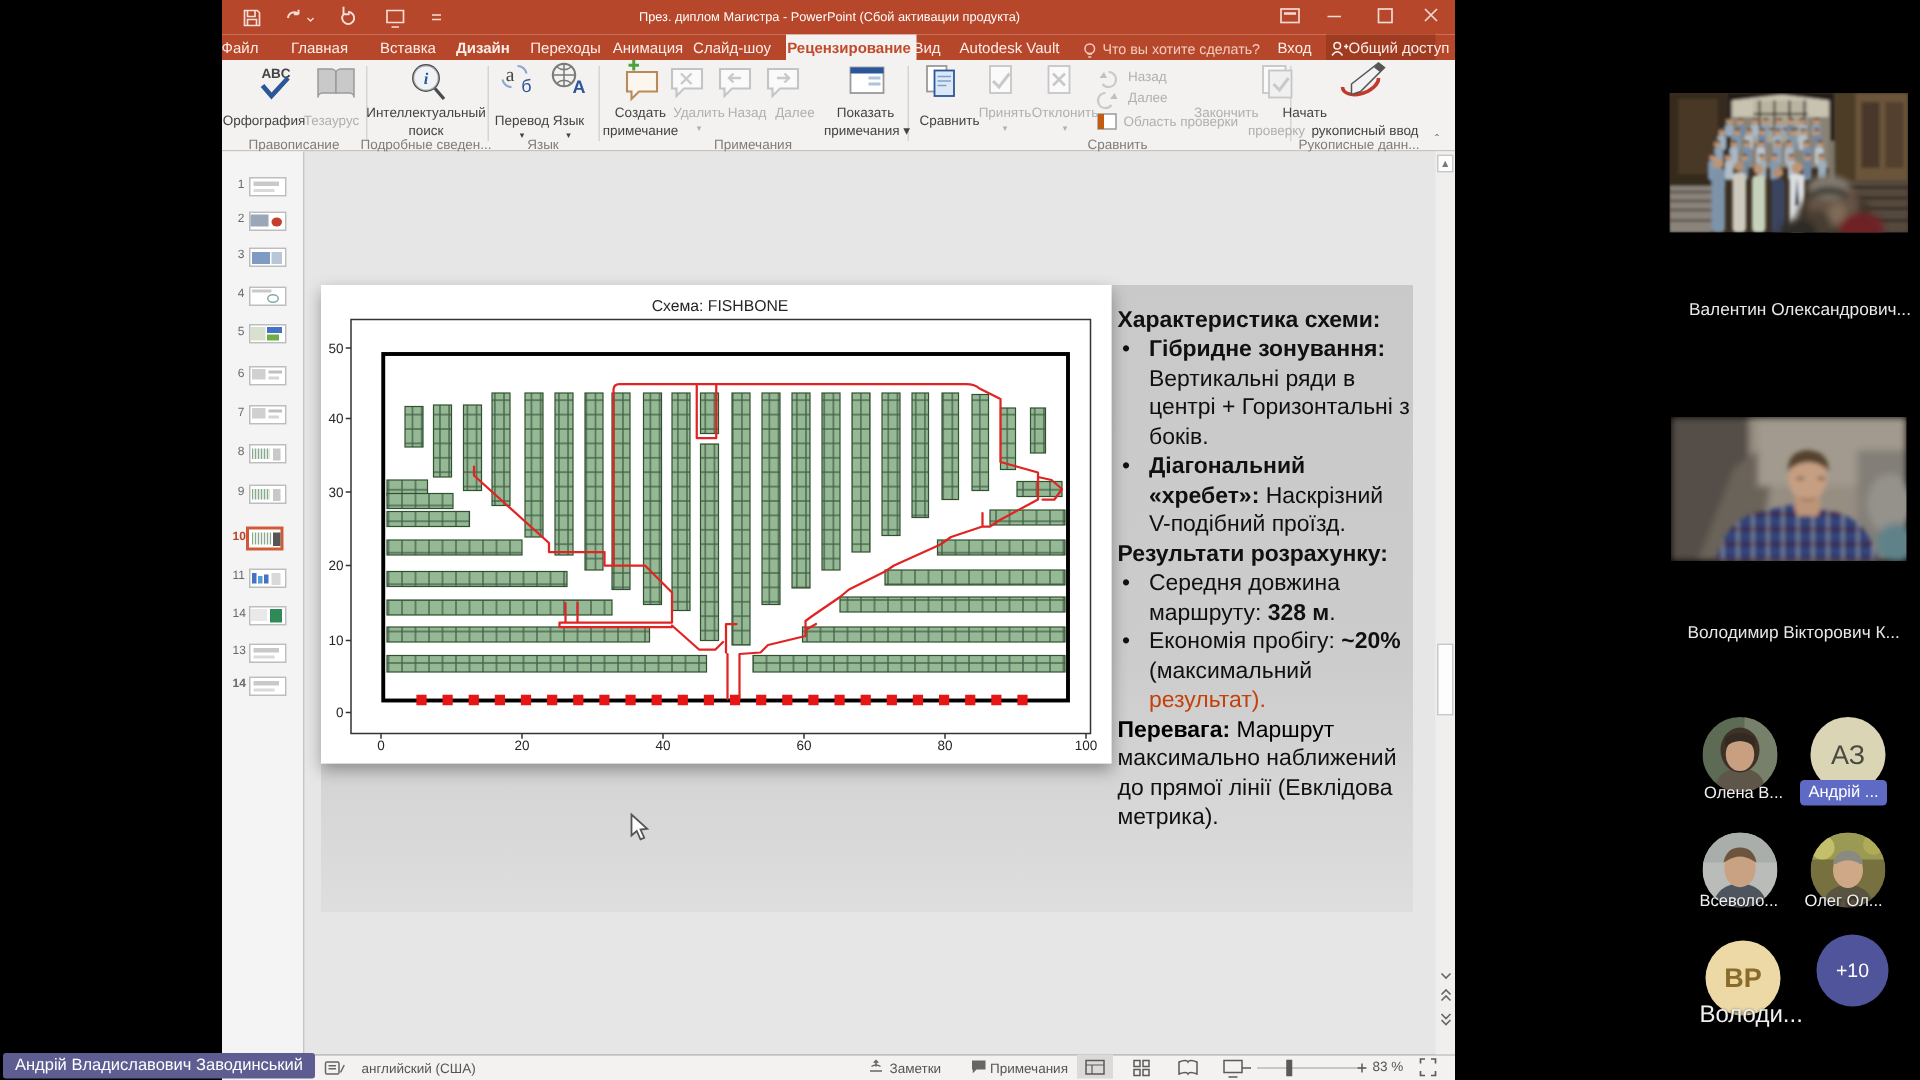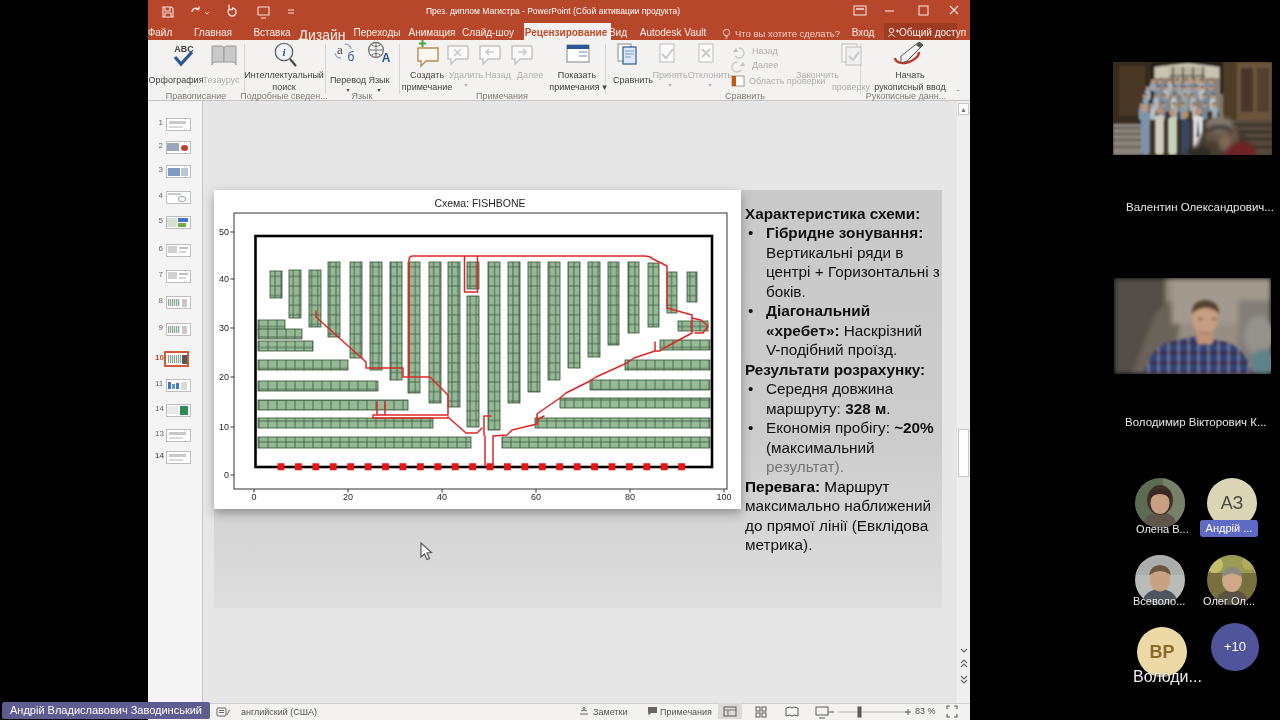--- a/index.html
+++ b/index.html
@@ -20,21 +20,21 @@
         <path d="M8,9 h8" stroke-width="1.6"></path>
         <path d="M37,11 h9"></path>
         <rect x="71" y="6" width="9" height="9"></rect>
         <path d="M102,6 l8,8 m0,-8 l-8,8"></path>
       </g>
     </svg>
     <div class="abs" style="left:376px;top:23px;width:87px;height:17px;background:#f3f2f1"></div>
     <div class="abs" style="left:-48px;top:27px;width:120px;text-align:center;font-size:10px;font-weight:400;color:#fceee9;white-space:nowrap">Файл</div>
     <div class="abs" style="left:5px;top:27px;width:120px;text-align:center;font-size:10px;font-weight:400;color:#fceee9;white-space:nowrap">Главная</div>
     <div class="abs" style="left:64px;top:27px;width:120px;text-align:center;font-size:10px;font-weight:400;color:#fceee9;white-space:nowrap">Вставка</div>
-    <div class="abs" style="left:114px;top:27px;width:120px;text-align:center;font-size:14px;font-weight:400;color:#fceee9;white-space:nowrap">Дизайн</div>
+    <div class="abs" style="left:114px;top:27px;width:120px;text-align:center;font-size:10px;font-weight:700;color:#fceee9;white-space:nowrap">Дизайн</div>
     <div class="abs" style="left:169px;top:27px;width:120px;text-align:center;font-size:10px;font-weight:400;color:#fceee9;white-space:nowrap">Переходы</div>
     <div class="abs" style="left:224px;top:27px;width:120px;text-align:center;font-size:10px;font-weight:400;color:#fceee9;white-space:nowrap">Анимация</div>
     <div class="abs" style="left:280px;top:27px;width:120px;text-align:center;font-size:10px;font-weight:400;color:#fceee9;white-space:nowrap">Слайд-шоу</div>
     <div class="abs" style="left:358px;top:27px;width:120px;text-align:center;font-size:10px;font-weight:700;color:#c24a2b;white-space:nowrap">Рецензирование</div>
     <div class="abs" style="left:410px;top:27px;width:120px;text-align:center;font-size:10px;font-weight:400;color:#fceee9;white-space:nowrap">Вид</div>
     <div class="abs" style="left:465px;top:27px;width:120px;text-align:center;font-size:10px;font-weight:400;color:#fceee9;white-space:nowrap">Autodesk Vault</div>
     <svg class="abs" width="12" height="12" style="left:573px;top:28px">
       <g fill="none" stroke="#f3cdc0" stroke-width="1">
         <circle cx="5.5" cy="4.5" r="3.2"></circle>
         <path d="M4,8 h3 M4.5,10 h2"></path>
@@ -122,21 +122,21 @@
     <div class="abs" style="left:327px;top:70px;width:110px;font-size:9px;color:#444;text-align:center;white-space:nowrap;color:#b0b0b0">Далее</div>
     <div class="abs" style="left:374px;top:70px;width:110px;font-size:9px;color:#444;text-align:center;white-space:nowrap;color:#444">Показать</div>
     <div class="abs" style="left:375px;top:82px;width:110px;font-size:9px;color:#444;text-align:center;white-space:nowrap;color:#444">примечания ▾</div>
     <div class="abs" style="left:430px;top:75px;width:110px;font-size:9px;color:#444;text-align:center;white-space:nowrap;color:#444">Сравнить</div>
     <div class="abs" style="left:467px;top:70px;width:110px;font-size:9px;color:#444;text-align:center;white-space:nowrap;color:#b0b0b0">Принять</div>
     <div class="abs" style="left:467px;top:81px;width:110px;text-align:center;font-size:6px;color:#b0b0b0">▾</div>
     <div class="abs" style="left:507px;top:70px;width:110px;font-size:9px;color:#444;text-align:center;white-space:nowrap;color:#b0b0b0">Отклонить</div>
     <div class="abs" style="left:507px;top:81px;width:110px;text-align:center;font-size:6px;color:#b0b0b0">▾</div>
     <div class="abs" style="left:648px;top:70px;width:110px;font-size:9px;color:#444;text-align:left;white-space:nowrap;color:#b0b0b0">Закончить</div>
     <div class="abs" style="left:648px;top:82px;width:110px;font-size:9px;color:#444;text-align:center;white-space:nowrap;color:#b0b0b0">проверку</div>
-    <div class="abs" style="left:707px;top:70px;width:110px;font-size:9px;color:#444;text-align:center;white-space:nowrap;color:#444">Начать</div>
+    <div class="abs" style="left:707px;top:70px;width:110px;font-size:9px;color:#444;white-space:nowrap;color:#444">Начать</div>
     <div class="abs" style="left:707px;top:82px;width:110px;font-size:9px;color:#444;text-align:center;white-space:nowrap;color:#444">рукописный ввод</div>
     <div class="abs" style="left:604px;top:46px;font-size:9px;color:#444;text-align:center;white-space:nowrap;color:#b0b0b0">Назад</div>
     <div class="abs" style="left:604px;top:60px;font-size:9px;color:#444;text-align:center;white-space:nowrap;color:#b0b0b0">Далее</div>
     <div class="abs" style="left:601px;top:76px;font-size:9px;color:#444;text-align:center;white-space:nowrap;color:#b0b0b0">Область проверки</div>
     <div class="abs" style="left:-22px;top:91px;width:140px;font-size:9px;color:#807c78;text-align:center;white-space:nowrap">Правописание</div>
     <div class="abs" style="left:66px;top:91px;width:140px;font-size:9px;color:#807c78;text-align:center;white-space:nowrap">Подробные сведен...</div>
     <div class="abs" style="left:144px;top:91px;width:140px;font-size:9px;color:#807c78;text-align:center;white-space:nowrap">Язык</div>
     <div class="abs" style="left:284px;top:91px;width:140px;font-size:9px;color:#807c78;text-align:center;white-space:nowrap">Примечания</div>
     <div class="abs" style="left:527px;top:91px;width:140px;font-size:9px;color:#807c78;text-align:center;white-space:nowrap">Сравнить</div>
     <div class="abs" style="left:688px;top:91px;width:140px;font-size:9px;color:#807c78;text-align:center;white-space:nowrap">Рукописные данн...</div>
@@ -324,21 +324,21 @@
     <div class="abs" style="left:600px;top:301.0px;font-size:15.3px;line-height:19.5px;color:#101010">•</div>
     <div class="abs" style="left:618px;top:320.5px;font-size:15.3px;line-height:19.5px;color:#101010;white-space:nowrap"><b>«хребет»:</b> Наскрізний</div>
     <div class="abs" style="left:618px;top:340.0px;font-size:15.3px;line-height:19.5px;color:#101010;white-space:nowrap">V-подібний проїзд.</div>
     <div class="abs" style="left:597px;top:359.5px;font-size:15.3px;line-height:19.5px;color:#101010;white-space:nowrap"><b>Результати розрахунку:</b></div>
     <div class="abs" style="left:618px;top:379.0px;font-size:15.3px;line-height:19.5px;color:#101010;white-space:nowrap">Середня довжина</div>
     <div class="abs" style="left:600px;top:379.0px;font-size:15.3px;line-height:19.5px;color:#101010">•</div>
     <div class="abs" style="left:618px;top:398.5px;font-size:15.3px;line-height:19.5px;color:#101010;white-space:nowrap">маршруту: <b>328 м</b>.</div>
     <div class="abs" style="left:618px;top:418.0px;font-size:15.3px;line-height:19.5px;color:#101010;white-space:nowrap">Економія пробігу: <b>~20%</b></div>
     <div class="abs" style="left:600px;top:418.0px;font-size:15.3px;line-height:19.5px;color:#101010">•</div>
     <div class="abs" style="left:618px;top:437.5px;font-size:15.3px;line-height:19.5px;color:#101010;white-space:nowrap">(максимальний</div>
-    <div class="abs" style="left:618px;top:457.0px;font-size:15.3px;line-height:19.5px;color:#737373;white-space:nowrap">результат).</div>
+    <div class="abs" style="left:618px;top:457.0px;font-size:15.3px;line-height:19.5px;color:#c2410c;white-space:nowrap">результат).</div>
     <div class="abs" style="left:597px;top:476.5px;font-size:15.3px;line-height:19.5px;color:#000000;white-space:nowrap"><b>Перевага:</b> Маршрут</div>
     <div class="abs" style="left:597px;top:496.0px;font-size:15.3px;line-height:19.5px;color:#101010;white-space:nowrap">максимально наближений</div>
     <div class="abs" style="left:597px;top:515.5px;font-size:15.3px;line-height:19.5px;color:#101010;white-space:nowrap">до прямої лінії (Евклідова</div>
     <div class="abs" style="left:597px;top:535.0px;font-size:15.3px;line-height:19.5px;color:#101010;white-space:nowrap">метрика).</div>
     <svg class="abs" width="16" height="20" style="left:272px;top:542px">
       <path d="M1,1 L1,15 L4.5,12 L7,17.5 L9.5,16.5 L7,11 L11.5,10.5 Z" fill="#fff" stroke="#555" stroke-width="1.2"></path>
     </svg>
     <div class="abs" style="left:809px;top:101px;width:13px;height:602px;background:#f0efee"></div>
     <div class="abs" style="left:810px;top:103px;width:11px;height:12px;background:#fdfdfd;border:1px solid #c8c8c8;font-size:7px;color:#777;text-align:center;line-height:11px">▲</div>
     <div class="abs" style="left:810px;top:429px;width:11px;height:48px;background:#fdfdfd;border:1px solid #c8c8c8"></div>

